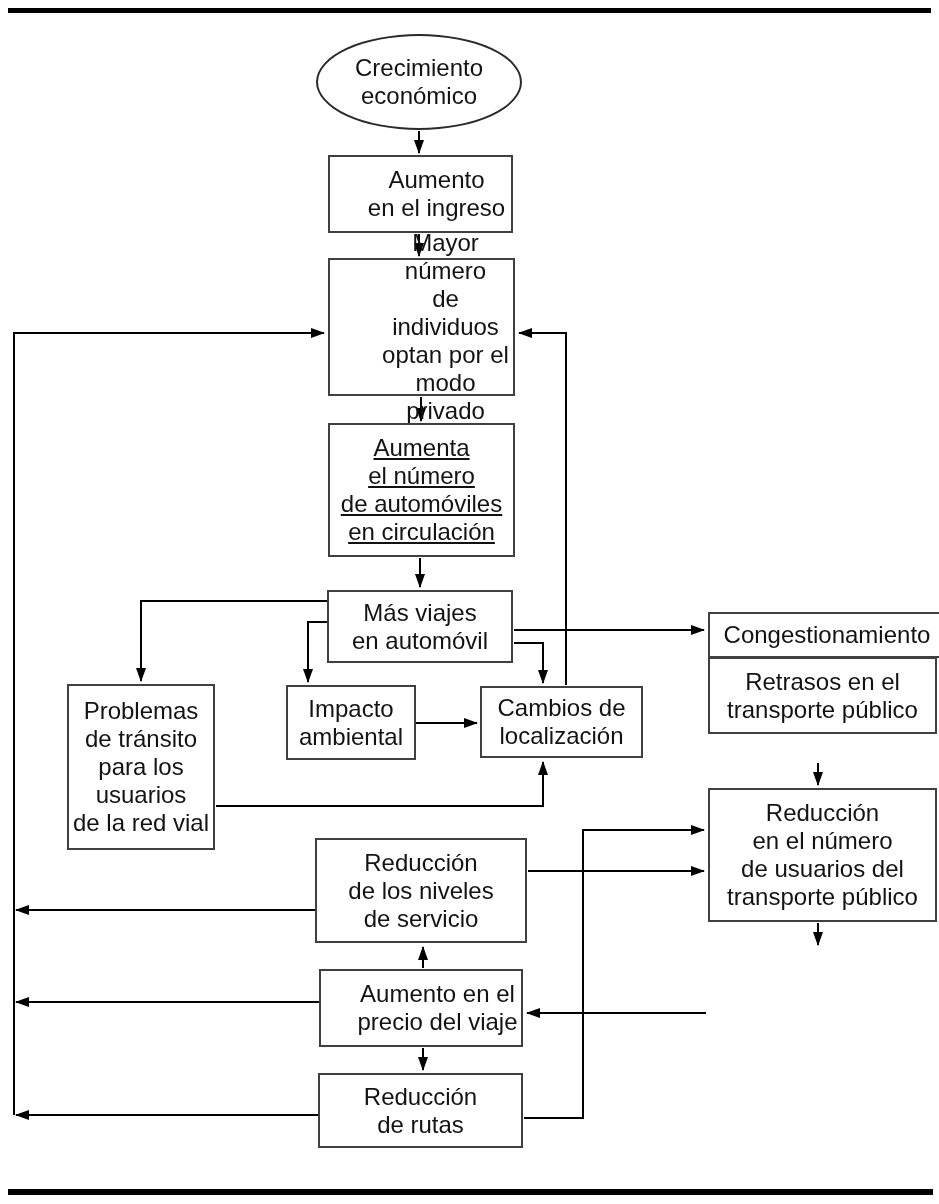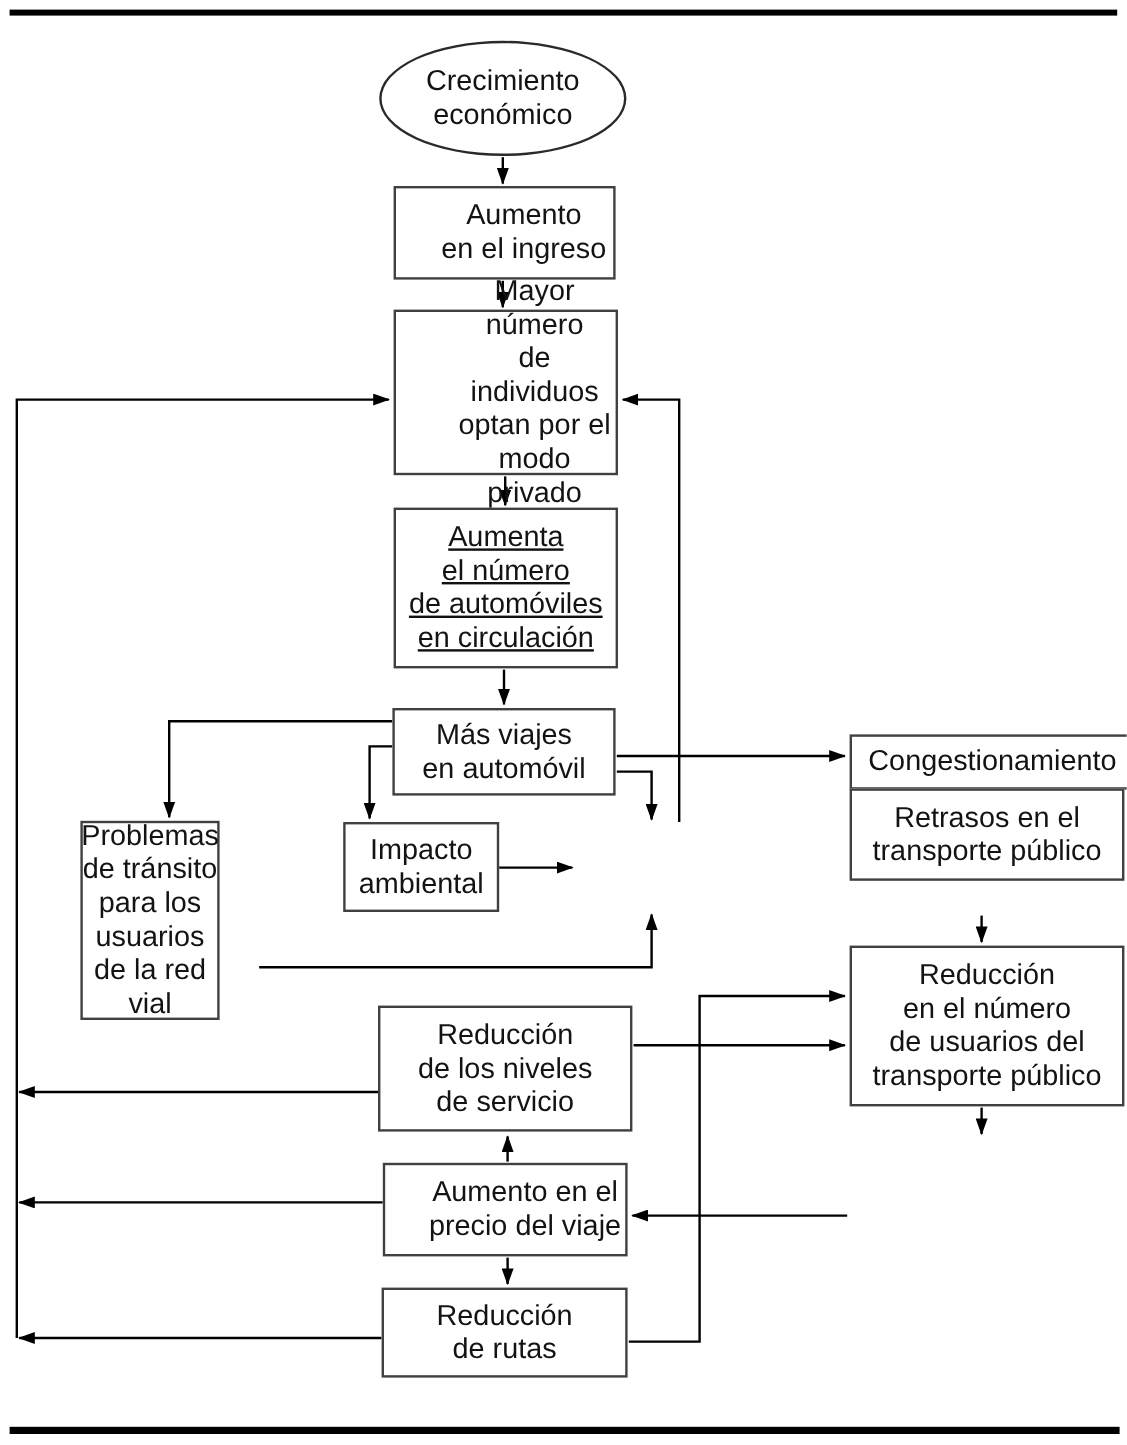--- a/index.html
+++ b/index.html
@@ -75,33 +75,37 @@
 el número
 de automóviles
 en circulación</span>
   </div>
 
   <div class="node" style="left:327px;top:590px;width:186px;height:73px;">
     <span class="lbl">Más viajes
 en automóvil</span>
   </div>
 
-  <div class="node" style="left:67px;top:684px;width:116px;height:166px;">
+  <div class="node" style="left:67px;top:684px;width:148px;height:166px;">
     <span class="lbl">Problemas
 de tránsito
 para los
 usuarios
 de la red vial</span>
   </div>
 
   <div class="node" style="left:242px;top:685px;width:130px;height:75px;margin-left:44px;">
     <span class="lbl">Impacto
 ambiental</span>
   </div>
 
+  <div class="node" style="left:480px;top:686px;width:163px;height:72px;">
+    <span class="lbl">Cambios de
+localización</span>
+  </div>
 
   <div class="node" style="left:708px;top:612px;width:238px;height:46px;">
     <span class="lbl">Congestionamiento</span>
   </div>
 
   <div class="node" style="left:708px;top:657px;width:229px;height:77px;">
     <span class="lbl">Retrasos en el
 transporte público</span>
   </div>
 

